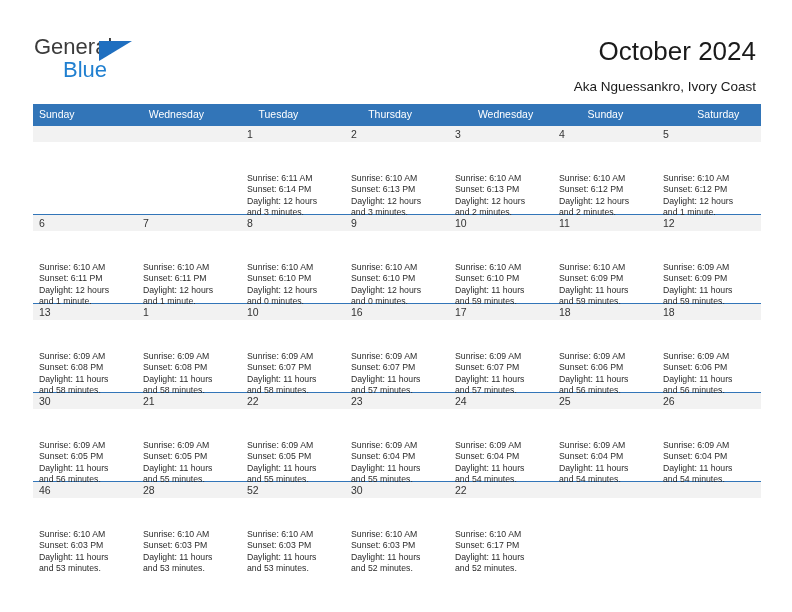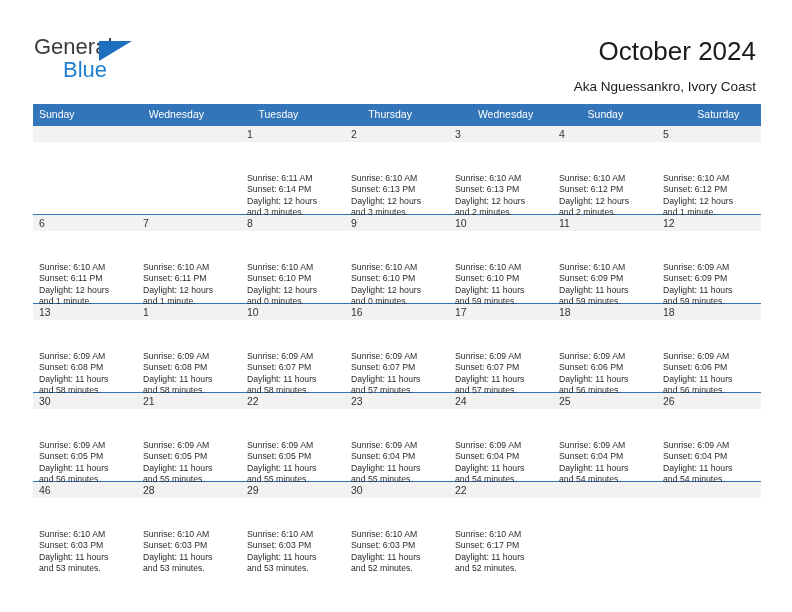--- a/index.html
+++ b/index.html
@@ -457,21 +457,21 @@
         <div class="day-cell">
           <div class="day-num-band">28</div>
           <div class="day-info">
             <div>Sunrise: 6:10 AM</div>
             <div>Sunset: 6:03 PM</div>
             <div>Daylight: 11 hours</div>
             <div>and 53 minutes.</div>
           </div>
         </div>
         <div class="day-cell">
-          <div class="day-num-band">29</div>
+          <div class="day-num-band">52</div>
           <div class="day-info">
             <div>Sunrise: 6:10 AM</div>
             <div>Sunset: 6:03 PM</div>
             <div>Daylight: 11 hours</div>
             <div>and 53 minutes.</div>
           </div>
         </div>
         <div class="day-cell">
           <div class="day-num-band">30</div>
           <div class="day-info">

